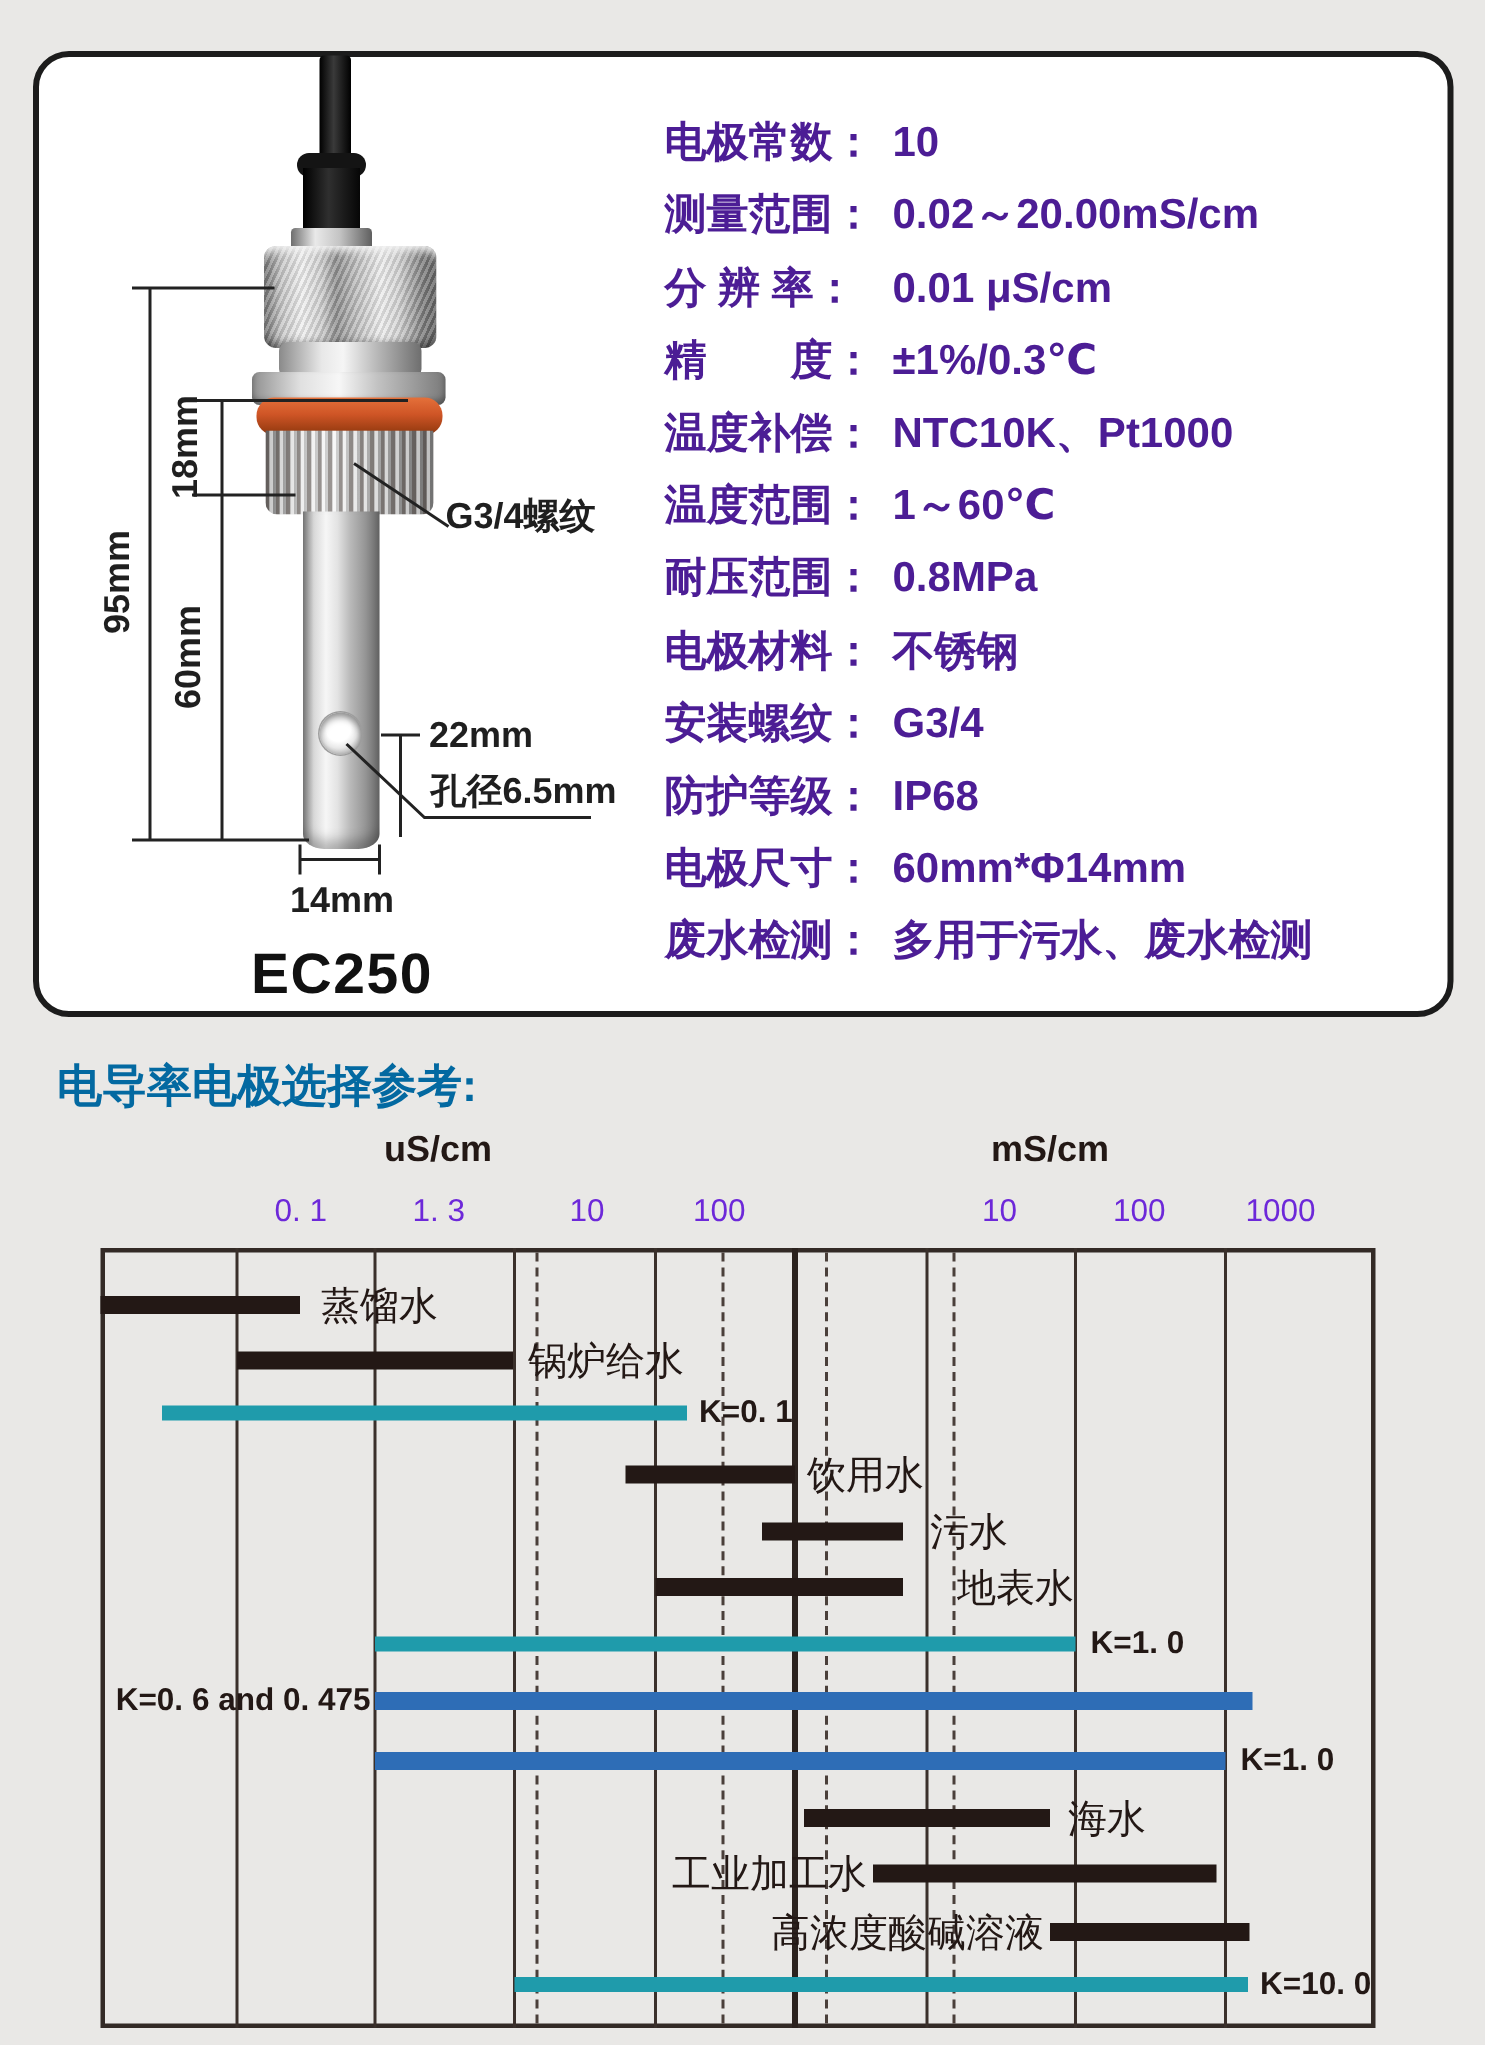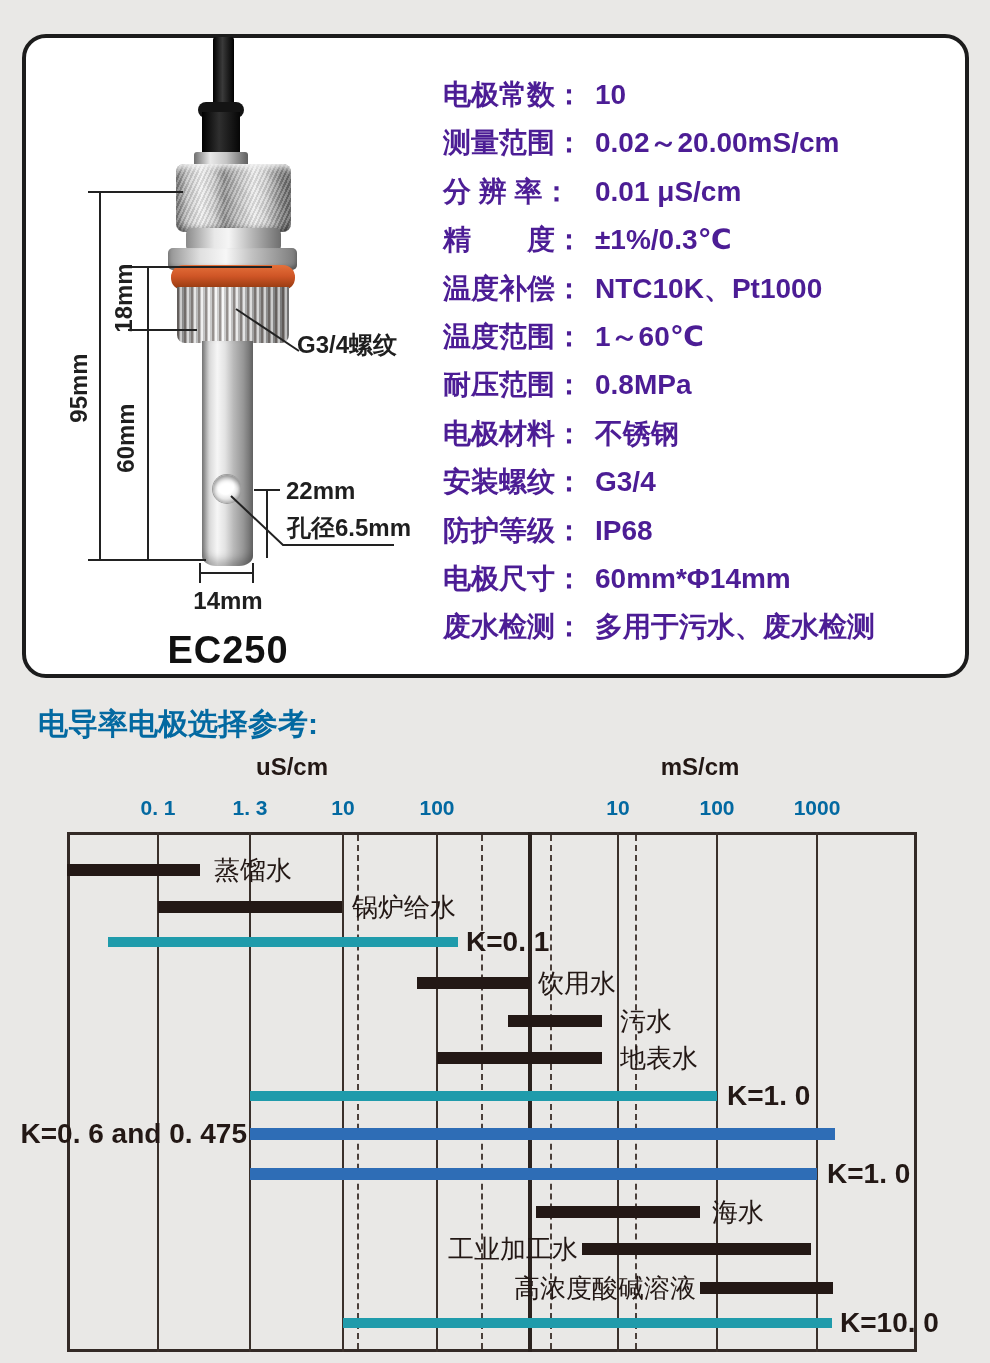--- a/index.html
+++ b/index.html
@@ -50,25 +50,25 @@
   .spec-row{height:48.4px;line-height:48.4px;font-size:28px;white-space:nowrap;color:#4c1d95;}
   .spec-label{display:inline-block;width:152px;font-weight:600;}
   .spec-value{font-weight:600;}
 
   
   .chart-title{position:absolute;left:38px;top:704px;font-size:30px;font-weight:700;color:#0369a1;}
   .plot-border{position:absolute;box-sizing:border-box;border:3px solid #332a26;background:transparent;}
   .vline{position:absolute;background:#3a302b;width:2px;}
   .vline.thick{width:4px;background:#2b221e;}
   .vline.dashed{width:0;background:none;border-left:2px dashed #4a3f3a;}
-  .tick{position:absolute;width:120px;text-align:center;font-size:21px;font-weight:700;color:#0369a1;}
+  .tick{position:absolute;width:120px;text-align:right;font-size:21px;font-weight:400;color:#6d28d9;}
   .unit{position:absolute;width:160px;text-align:center;font-size:24px;font-weight:600;color:#231815;}
   .bar{position:absolute;z-index:2;}
   .bar-label{position:absolute;z-index:3;font-size:26px;font-weight:500;white-space:nowrap;line-height:30px;color:#231815;}
-  .bar-label.k{font-size:28px;font-weight:600;}
+  .bar-label.k{font-size:21px;font-weight:600;}
 </style>
 </head>
 <body>
 
 <div class="page">
 
   <section class="panel"></section>
 
   <div>
     <div class="abs cable"></div>
@@ -148,21 +148,21 @@
       <div class="bar-label" style="top: 855px; left: 214px;">蒸馏水</div>
       <div class="bar" style="left: 158px; top: 901px; width: 184px; height: 12px; background: rgb(35, 24, 21);"></div>
       <div class="bar-label" style="top: 892px; left: 352px; text-align: center;">锅炉给水</div>
       <div class="bar" style="left: 108px; top: 937px; width: 350px; height: 10px; background: rgb(31, 155, 171);"></div>
       <div class="bar-label k" style="top: 927px; left: 466px;">K=0. 1</div>
       <div class="bar" style="left: 417px; top: 977px; width: 113px; height: 12px; background: rgb(35, 24, 21);"></div>
       <div class="bar-label" style="top: 968px; left: 538px;">饮用水</div>
       <div class="bar" style="left: 508px; top: 1015px; width: 94px; height: 12px; background: rgb(35, 24, 21);"></div>
       <div class="bar-label" style="top: 1006px; left: 620px;">污水</div>
       <div class="bar" style="left: 437px; top: 1052px; width: 165px; height: 12px; background: rgb(35, 24, 21);"></div>
-      <div class="bar-label" style="top: 1043px; left: 620px;">地表水</div>
+      <div class="bar-label" style="top: 1043px; left: 620px; padding-left: 18px;">地表水</div>
       <div class="bar" style="left: 250px; top: 1091px; width: 467px; height: 10px; background: rgb(31, 155, 171);"></div>
       <div class="bar-label k" style="top: 1081px; left: 727px;">K=1. 0</div>
       <div class="bar" style="left: 250px; top: 1128px; width: 585px; height: 12px; background: rgb(46, 109, 182);"></div>
       <div class="bar-label k" style="top: 1119px; right: 743px;">K=0. 6 and 0. 475</div>
       <div class="bar" style="left: 250px; top: 1168px; width: 567px; height: 12px; background: rgb(46, 109, 182);"></div>
       <div class="bar-label k" style="top: 1159px; left: 827px;">K=1. 0</div>
       <div class="bar" style="left: 536px; top: 1206px; width: 164px; height: 12px; background: rgb(35, 24, 21);"></div>
       <div class="bar-label" style="top: 1197px; left: 712px;">海水</div>
       <div class="bar" style="left: 582px; top: 1243px; width: 229px; height: 12px; background: rgb(35, 24, 21);"></div>
       <div class="bar-label" style="top: 1234px; right: 412px;">工业加工水</div>

